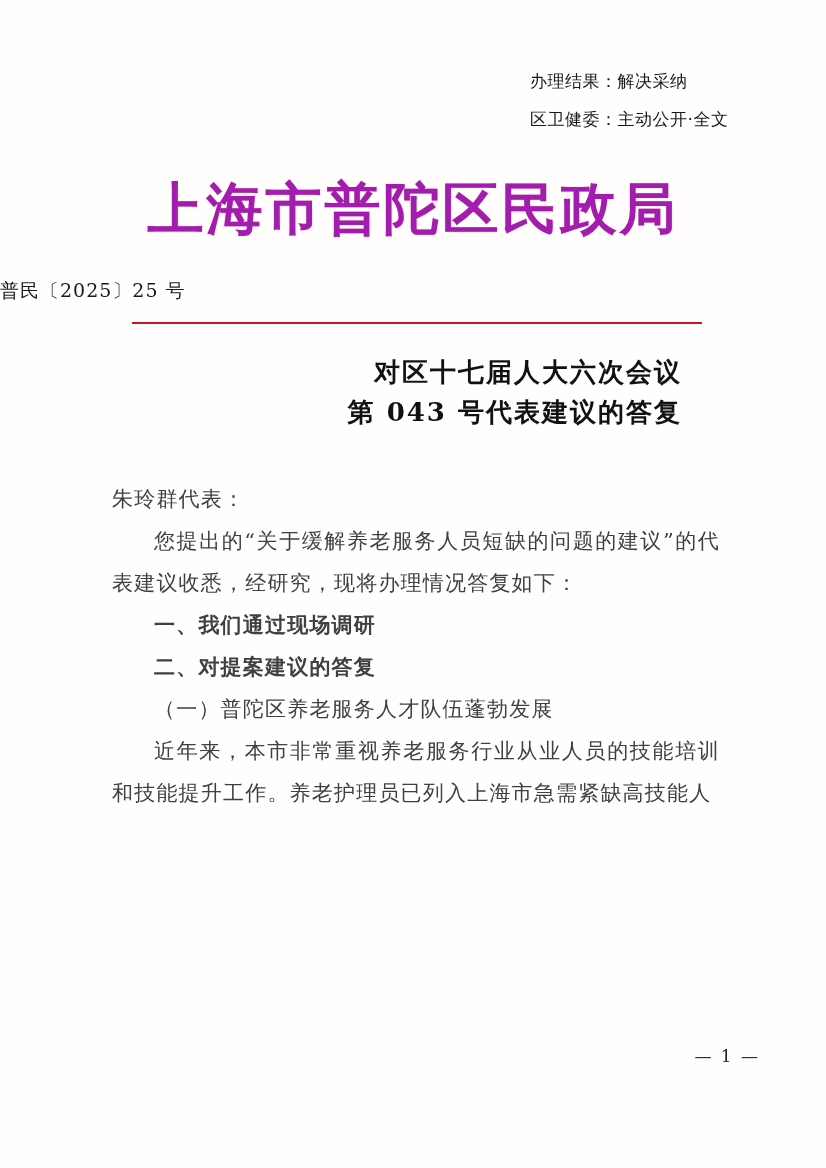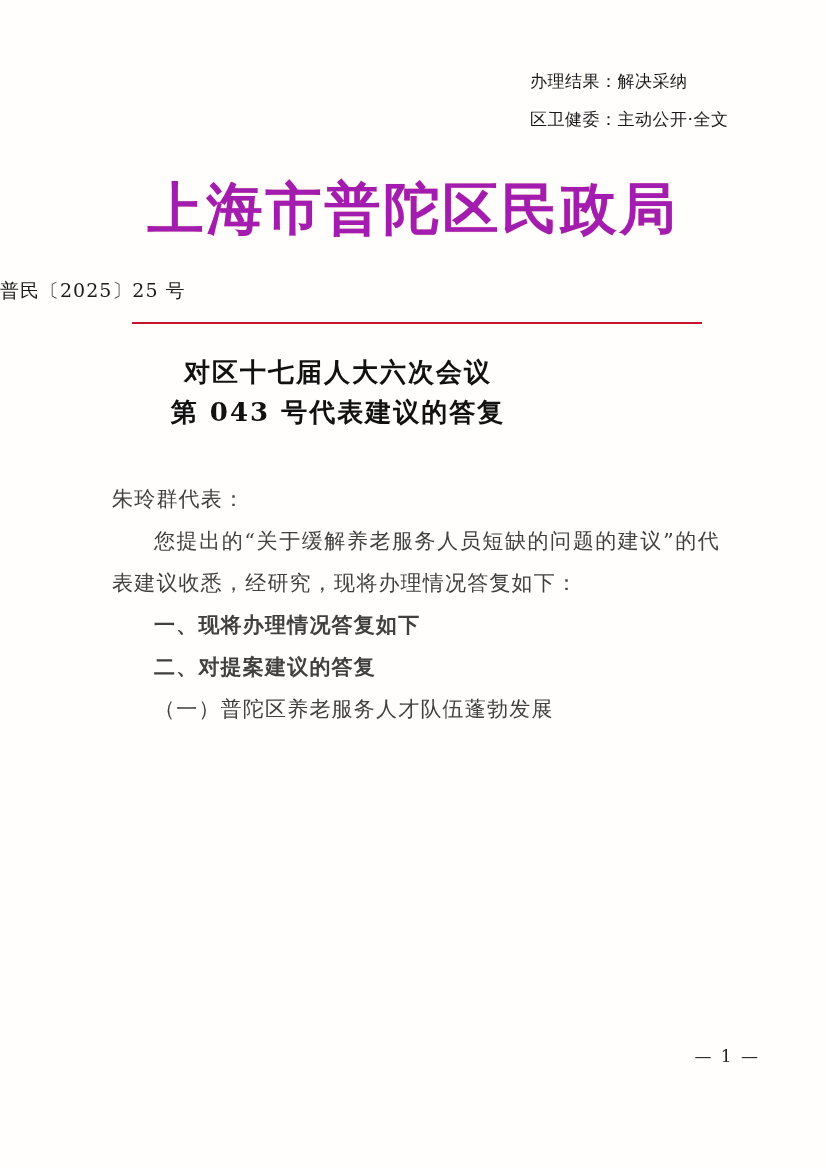--- a/index.html
+++ b/index.html
@@ -73,26 +73,27 @@
     height: 2px;
     background: #c8142b;
   }
 
   
   .title {
     position: absolute;
     left: 0;
     top: 352px;
     width: 676px;
-    text-align: center;
+    text-align: right;
     font-weight: bold;
     font-size: 26px;
     line-height: 40px;
     letter-spacing: 2px;
     color: #111;
+    padding-left: 6px;
   }
   .title .line { display: block; }
 
   
   .body-text {
     position: absolute;
     left: 112px;
     top: 478px;
     width: 608px;
     font-size: 21px;
@@ -139,20 +140,21 @@
   <div class="red-rule"></div>
 
   <div class="title">
     <span class="line">对区十七届人大六次会议</span>
     <span class="line">第 043 号代表建议的答复</span>
   </div>
 
   <div class="body-text">
     <p class="p-noindent">朱玲群代表：</p>
     <p class="p-indent">您提出的“关于缓解养老服务人员短缺的问题的建议”的代表建议收悉，经研究，现将办理情况答复如下：</p>
-    <p class="p-bold">一、现将办理情况答复如下</p>
+    <p class="p-bold">一、我们通过现场调研</p>
     <p class="p-bold">二、对提案建议的答复</p>
     <p class="p-indent">（一）普陀区养老服务人才队伍蓬勃发展</p>
+    <p class="p-indent">近年来，本市非常重视养老服务行业从业人员的技能培训和技能提升工作。养老护理员已列入上海市急需紧缺高技能人</p>
   </div>
 
   <div class="page-number">— 1 —</div>
 
 </div>
 
 </body></html>

